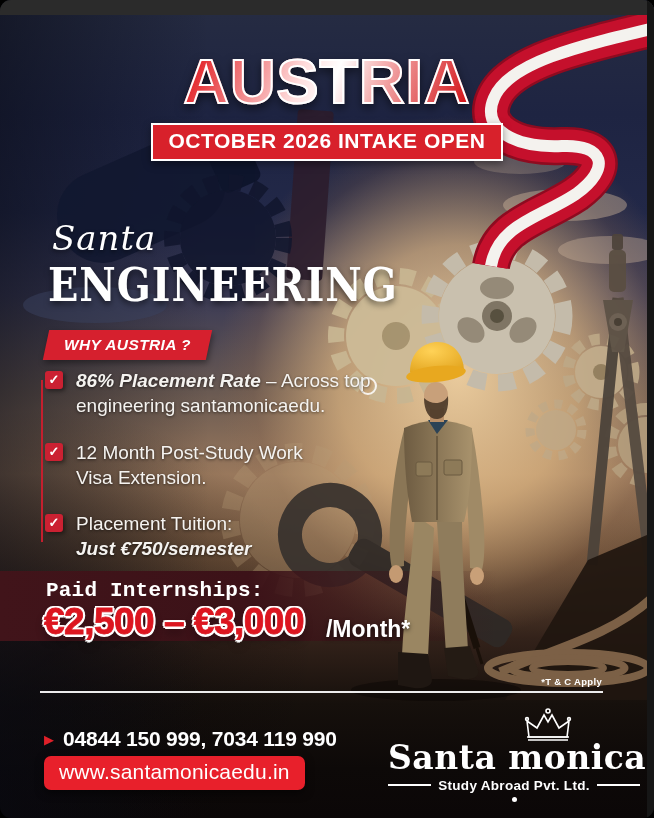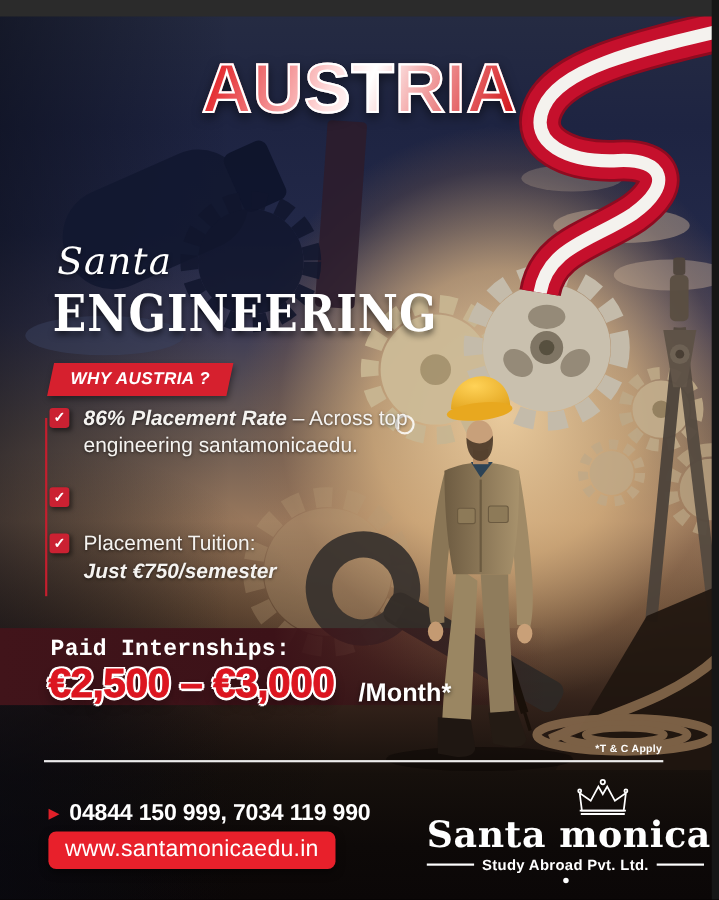--- a/index.html
+++ b/index.html
@@ -4,20 +4,21 @@
 <style>
   html,body{margin:0;padding:0;background:#000;}
   .poster{
     position:relative;width:654px;height:818px;overflow:hidden;
     font-family:"Liberation Sans",sans-serif;
     background:
       linear-gradient(90deg, rgba(8,10,20,.55) 0%, rgba(8,10,20,0) 32%),
       radial-gradient(40% 30% at 8% 80%, rgba(8,6,8,.55) 0%, rgba(8,6,8,0) 100%),
       radial-gradient(46% 40% at 70% 46%, rgba(240,208,160,.95) 0%, rgba(222,182,130,.72) 40%, rgba(150,110,80,.22) 68%, rgba(150,110,80,0) 80%),
       linear-gradient(180deg,#262c42 0%,#1e2442 14%,#222848 26%,#3a3a55 36%,#6a5a52 48%,#99785c 58%,#6b4f38 68%,#33221a 78%,#16100c 86%,#0d0908 94%,#0b0707 100%);
+    border-radius: 11px;
   }
   .strip-top{position:absolute;left:0;top:0;width:100%;height:15px;background:#2b2b2b;z-index:8;}
   .strip-right{position:absolute;right:0;top:0;width:7px;height:100%;background:#161616;z-index:8;}
   svg.layer{position:absolute;left:0;top:0;}
   .bg-layer{z-index:1;}
   .band{
     position:absolute;left:0;top:571px;width:100%;height:70px;z-index:2;
     background:linear-gradient(90deg,#41141a 0%,#3c1218 38%,rgba(60,18,24,.45) 58%,rgba(60,18,24,0) 76%);
   }
   .fg-layer{z-index:3;}
@@ -208,39 +209,46 @@
 
     <g fill="none" stroke-linecap="butt">
       <path d="M672,24 C588,44 510,60 494,98 C480,130 516,148 562,146 C604,144 612,168 576,194 C540,218 498,224 491,266" stroke="#8e0b20" stroke-width="38"></path>
       <path d="M672,24 C588,44 510,60 494,98 C480,130 516,148 562,146 C604,144 612,168 576,194 C540,218 498,224 491,266" stroke="#c5102c" stroke-width="33"></path>
       <path d="M672,24 C588,44 510,60 494,98 C480,130 516,148 562,146 C604,144 612,168 576,194 C540,218 498,224 491,266" stroke="#f4f2ee" stroke-width="12"></path>
     </g>
   </svg>
 
   <div class="txt title">AUSTRIA</div>
 
+  <div class="txt intake">
+    <span>OCTOBER 2026 INTAKE OPEN</span>
+  </div>
 
   <div class="txt study">Santa</div>
   <div class="txt engineering">ENGINEERING</div>
 
   <div class="txt why">
     <div class="box"><span>WHY AUSTRIA ?</span></div>
   </div>
 
   <div class="txt bullets">
     <div class="vline"></div>
     <div class="b-row">
       <div class="check">✓</div>
       <div class="b-text">
         <div><span class="seg-bi">86% Placement Rate</span><span> – Across top</span></div>
         <div>engineering santamonicaedu.</div>
       </div>
     </div>
     <div class="b-row">
       <div class="check">✓</div>
+      <div class="b-text">
+        <div>12 Month Post-Study Work</div>
+        <div>Visa Extension.</div>
+      </div>
     </div>
     <div class="b-row">
       <div class="check">✓</div>
       <div class="b-text">
         <div>Placement Tuition:</div>
         <div class="seg-bi">Just €750/semester</div>
       </div>
     </div>
   </div>
 

